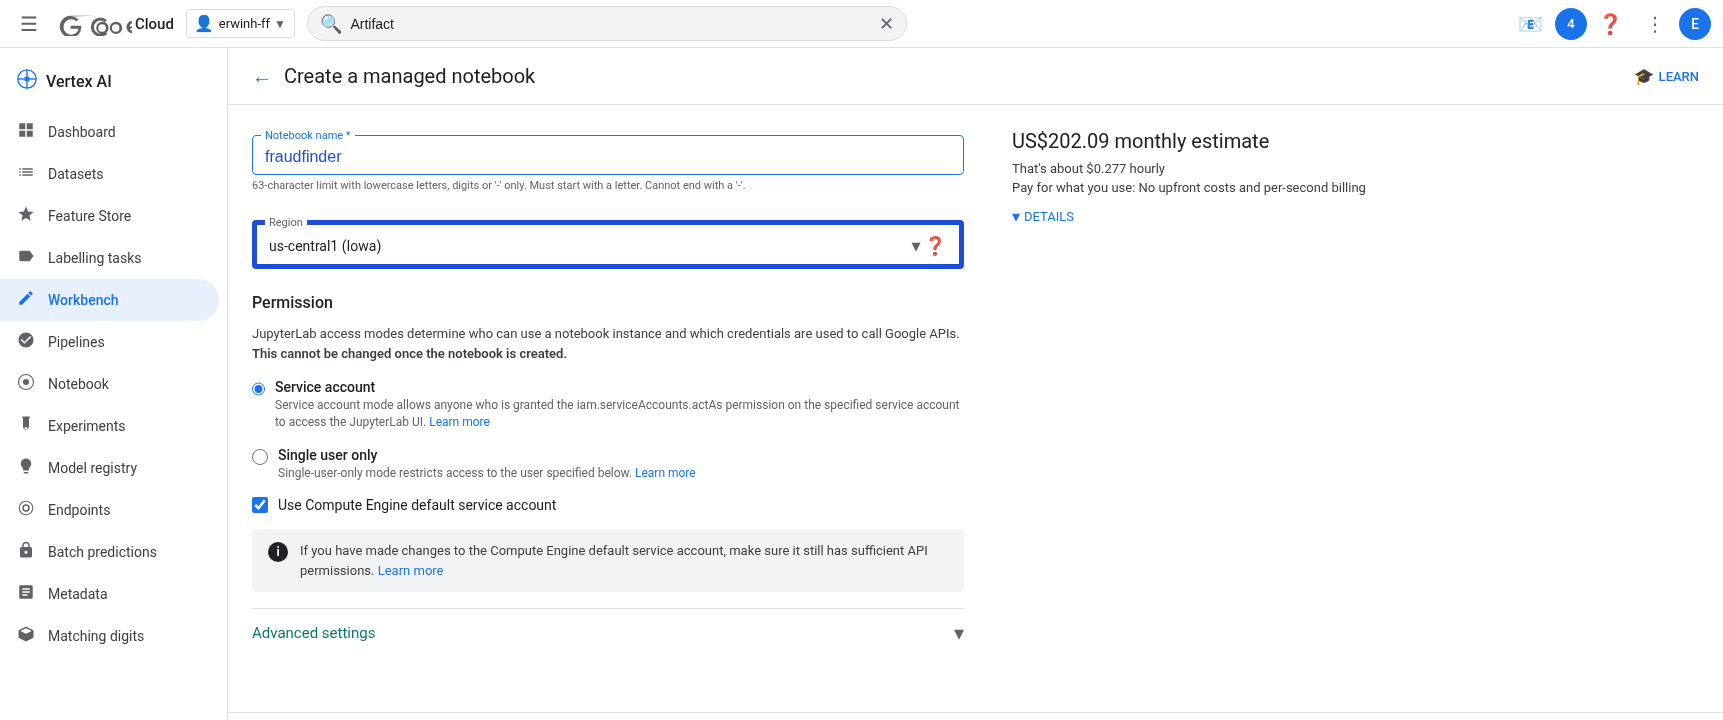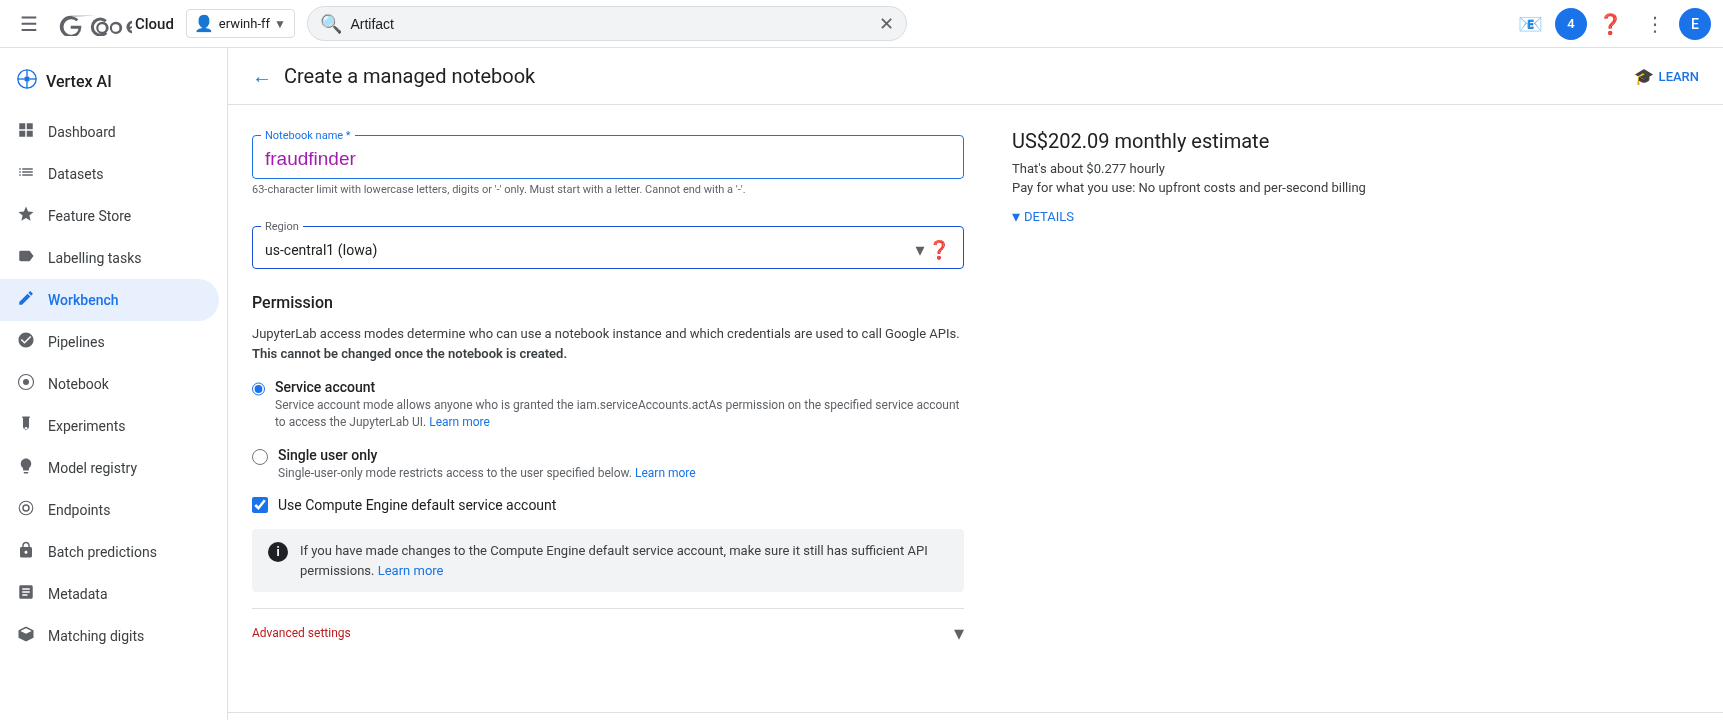--- a/index.html
+++ b/index.html
@@ -107,21 +107,21 @@
       display: flex; align-items: flex-start; gap: 12px; margin-bottom: 16px;
     }
     .info-icon { color: #202124; font-size: 18px; background: #202124; color: #fff; border-radius: 50%; width: 20px; height: 20px; display: flex; align-items: center; justify-content: center; font-size: 12px; font-weight: 700; flex-shrink: 0; margin-top: 1px; }
     .info-text { font-size: 13px; color: #3c4043; line-height: 1.5; }
 
     
     .advanced-row {
       display: flex; align-items: center; justify-content: space-between;
       padding: 12px 0; border-top: 1px solid #e0e0e0; cursor: pointer;
     }
-    .advanced-title { font-size: 12px; color: #b91c1c; }
+    .advanced-title { font-size: 15px; color: #0f766e; }
     .chevron-icon { color: #5f6368; font-size: 20px; }
 
     
     .form-footer { padding: 16px 24px; border-top: 1px solid #e0e0e0; display: flex; gap: 12px; align-items: center; }
     .field-border { border: 1px solid #dadce0; border-radius: 4px; padding: 0; }
     .field-border legend { font-size: 11px; color: #5f6368; padding: 0 4px; margin-left: 8px; }
     .field-border-inner { padding: 6px 12px 8px; }
   </style>
 </head>
 <body>
@@ -294,28 +294,28 @@
       </a>
     </div>
 
     <div class="form-area">
       <div class="form-main">
 
         <div class="field-group">
           <fieldset class="field-border" style="border:1px solid #1a73e8; border-radius:4px; padding:0;">
             <legend class="field-label" style="font-size:11px; color:#1a73e8; padding:0 4px; margin-left:8px;">Notebook name *</legend>
             <div class="field-border-inner" style="padding:4px 12px 8px;">
-              <input type="text" style="border: none; outline: none; font-size: 19px; color: #a21caf; width: 100%;" value="fraudfinder">
+              <input type="text" style="border: none; outline: none; font-size: 16px; color: #1d4ed8; width: 100%;" value="fraudfinder">
             </div>
           </fieldset>
           <p class="field-hint">63-character limit with lowercase letters, digits or '-' only. Must start with a letter. Cannot end with a '-'.</p>
         </div>
 
         <div class="field-group">
-          <fieldset class="field-border" style="border:1px solid #1d4ed8; border-radius:4px; padding:0;">
+          <fieldset class="field-border" style="border:5px solid #1d4ed8; border-radius:4px; padding:0;">
             <legend class="field-label" style="font-size:11px; color:#5f6368; padding:0 4px; margin-left:8px;">Region</legend>
             <div style="display:flex; align-items:center; justify-content:space-between; padding:4px 12px 8px;">
               <span style="font-size:14px; color:#202124;">us-central1 (Iowa)</span>
               <div style="display:flex; align-items:center; gap:4px;">
                 <span style="color:#5f6368; font-size:18px;">▾</span>
                 <span style="color:#5f6368; font-size:18px; cursor:pointer;">❓</span>
               </div>
             </div>
           </fieldset>
         </div>

